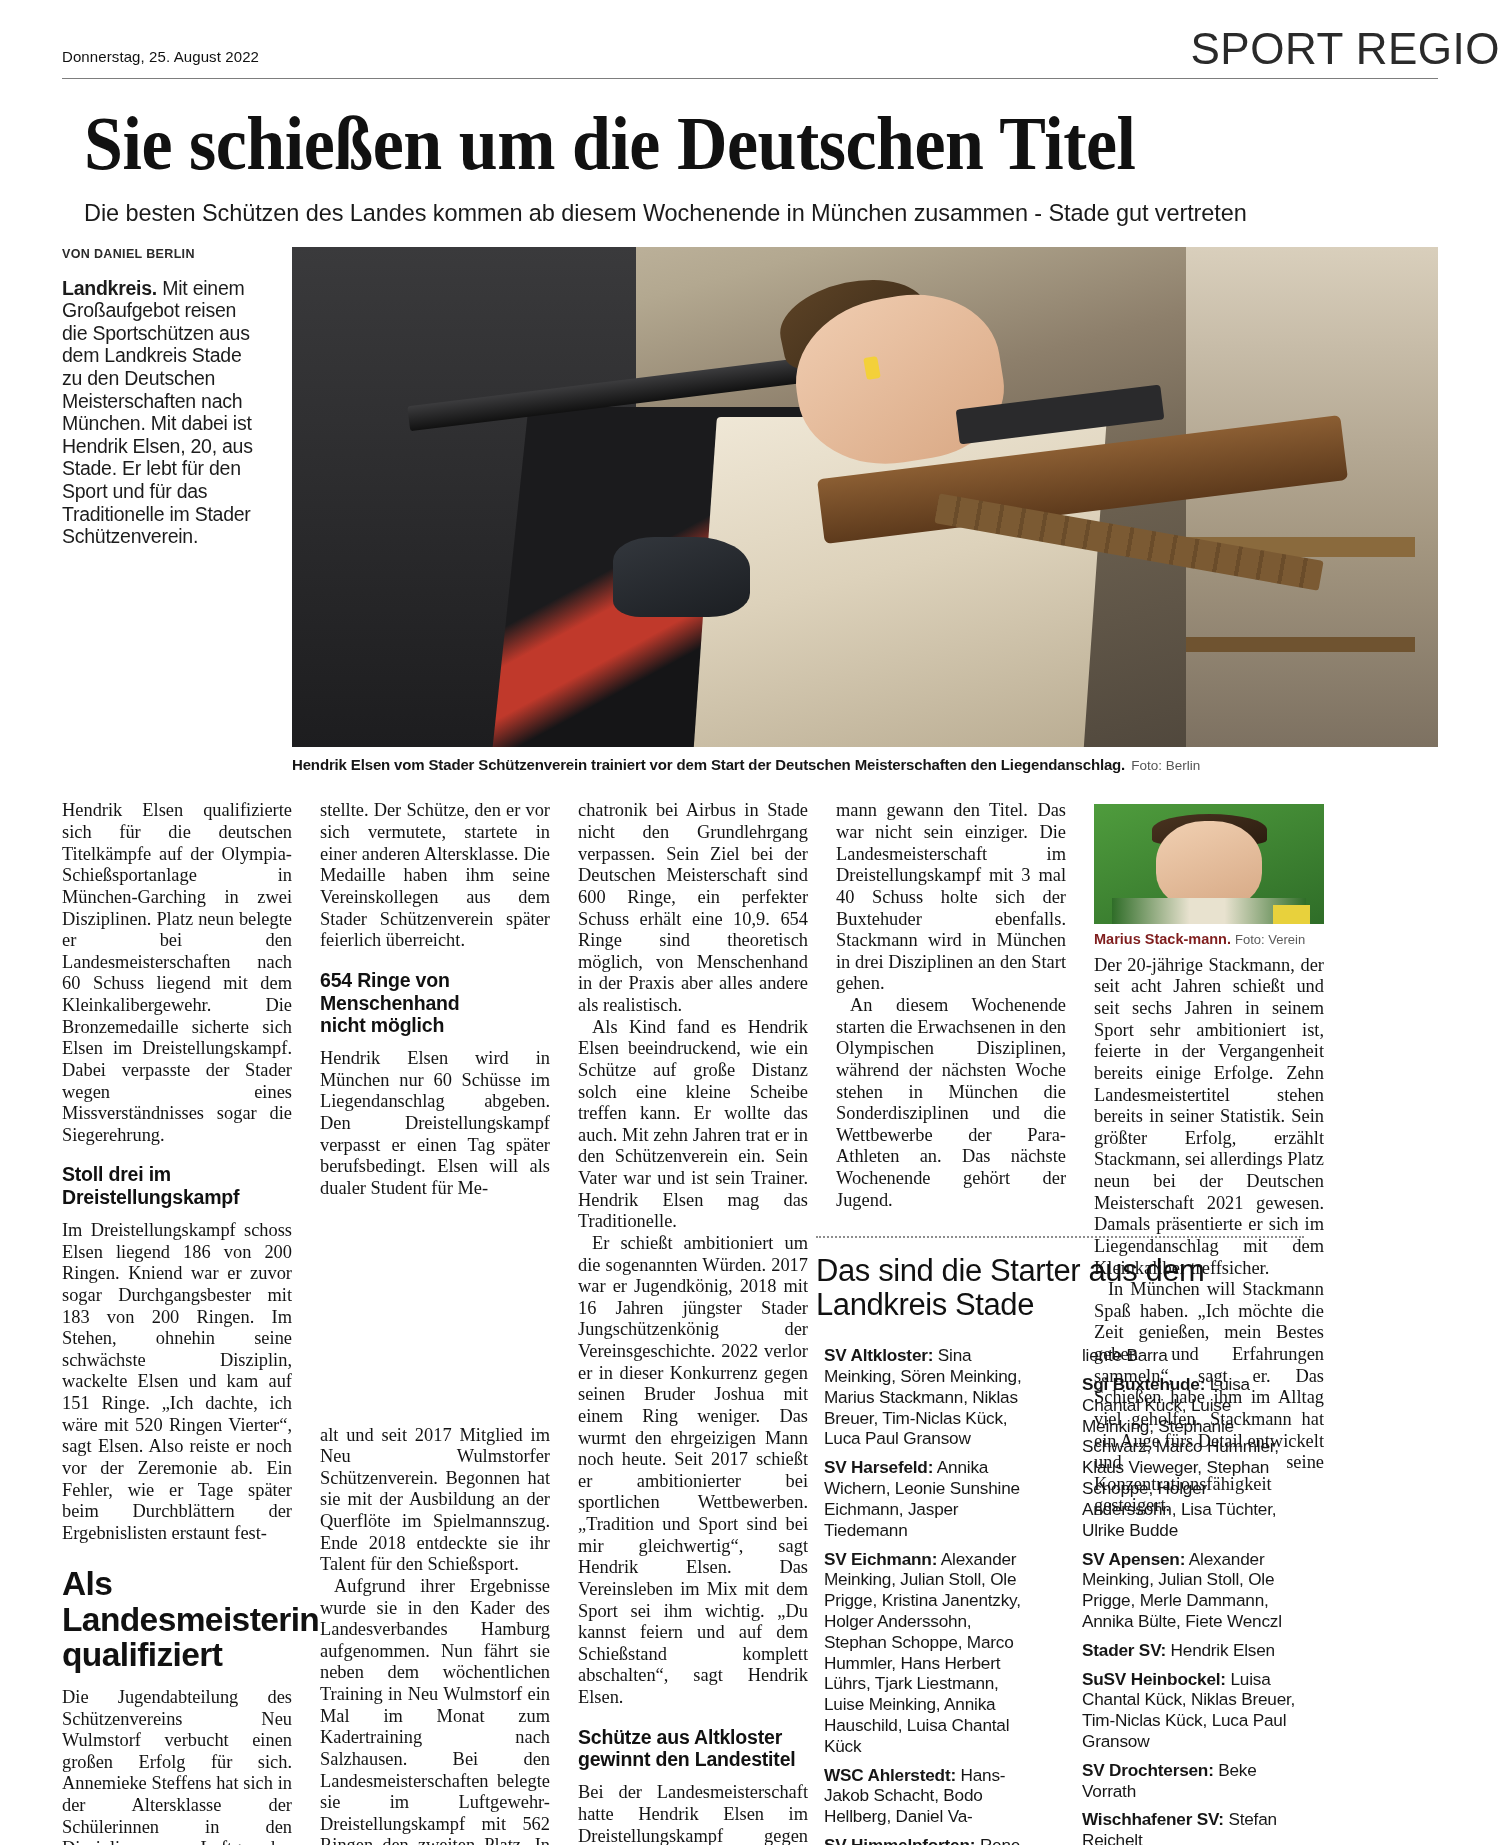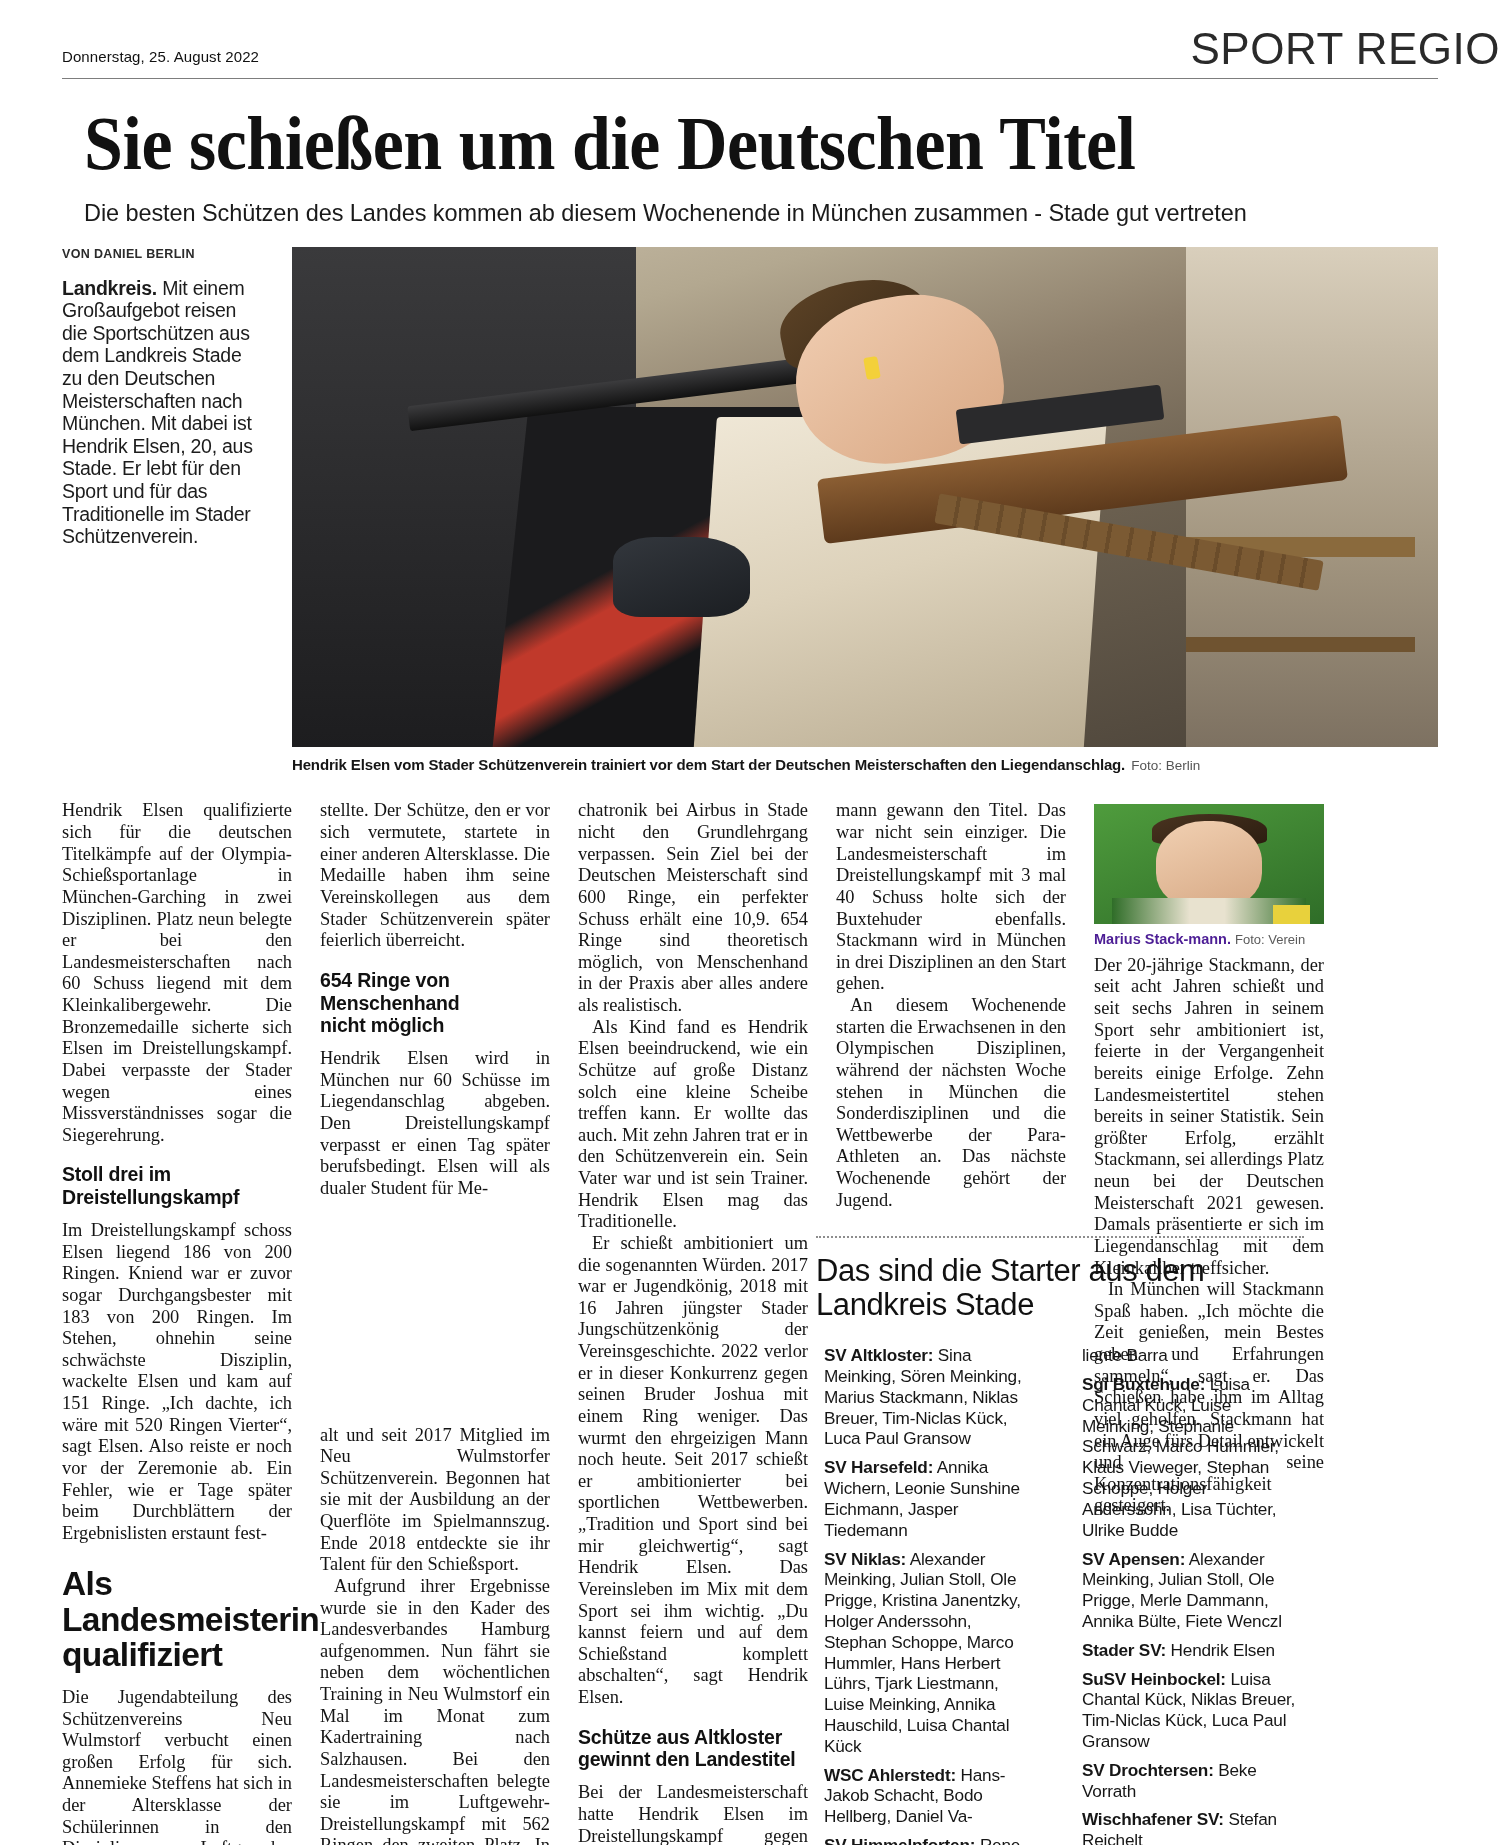--- a/index.html
+++ b/index.html
@@ -159,21 +159,21 @@
     background:linear-gradient(160deg,#4f9c3d,#2f6d28);}
   .portrait .pface{position:absolute;left:27%;top:14%;width:46%;height:74%;
     background:linear-gradient(160deg,#f1d0b2,#d6a884);border-radius:46% 46% 42% 42%;}
   .portrait .phair{position:absolute;left:25%;top:8%;width:50%;height:26%;
     background:linear-gradient(160deg,#4a3420,#2c1d10);border-radius:50% 50% 18% 18%;}
   .portrait .pshirt{position:absolute;left:8%;bottom:0;width:84%;height:22%;
     background:linear-gradient(90deg,#2f6d28,#e8e2cf 40%,#e8e2cf 58%,#2f6d28);}
   .portrait .pyellow{position:absolute;right:6%;bottom:0;width:16%;height:16%;
     background:#e8d13c;}
   .pcap{font-size:14.5px;line-height:1.2;margin-top:7px;}
-  .pcap b{font-weight:700;color:#4c1d95;text-align:right;}
+  .pcap b{font-weight:700;color:#7f1d1d;text-align:right;}
   .pcap span{color:#5a5a5a;font-size:13px;}
 
   
   .starterbox{grid-column:4 / span 2;margin-top:18px;}
   .dotrule{border-top:2.5px dotted #8d8d8d;margin:10px 0 0 0;}
   .starterbox h2{
     font-family:"Liberation Sans",sans-serif;
     font-size:31px;font-weight:400;line-height:1.1;
     margin:16px 0 15px 0;color:#111;letter-spacing:-0.4px;
   }
@@ -293,21 +293,21 @@
 
   </div>
 
   <div class="starterbox" style="position:absolute;left:816px;top:1208px;width:488px;">
     <div class="dotrule"></div>
     <h2>Das sind die Starter aus dem Landkreis Stade</h2>
     <div class="startercols">
       <div>
         <p><b>SV Altkloster:</b><span> Sina Meinking, Sören Meinking, Marius Stackmann, Niklas Breuer, Tim-Niclas Kück, Luca Paul Gransow</span></p>
         <p><b>SV Harsefeld:</b><span> Annika Wichern, Leonie Sunshine Eichmann, Jasper Tiedemann</span></p>
-        <p><b>SV Niklas:</b><span> Alexander Meinking, Julian Stoll, Ole Prigge, Kristina Janentzky, Holger Anderssohn, Stephan Schoppe, Marco Hummler, Hans Herbert Lührs, Tjark Liestmann, Luise Meinking, Annika Hauschild, Luisa Chantal Kück</span></p>
+        <p><b>SV Eichmann:</b><span> Alexander Meinking, Julian Stoll, Ole Prigge, Kristina Janentzky, Holger Anderssohn, Stephan Schoppe, Marco Hummler, Hans Herbert Lührs, Tjark Liestmann, Luise Meinking, Annika Hauschild, Luisa Chantal Kück</span></p>
         <p><b>WSC Ahlerstedt:</b><span> Hans-Jakob Schacht, Bodo Hellberg, Daniel Va-</span></p>
         <p><b>SV Himmelpforten:</b><span> Rene Kühlke, Stefan Reichelt, Ingo Döhring</span></p>
       </div>
       <div>
         <p><span>liente Barra</span></p>
         <p><b>Sgi Buxtehude:</b><span> Luisa Chantal Kück, Luise Meinking, Stephanie Schwarz, Marco Hummler, Klaus Vieweger, Stephan Schoppe, Holger Anderssohn, Lisa Tüchter, Ulrike Budde</span></p>
         <p><b>SV Apensen:</b><span> Alexander Meinking, Julian Stoll, Ole Prigge, Merle Dammann, Annika Bülte, Fiete Wenczl</span></p>
         <p><b>Stader SV:</b><span> Hendrik Elsen</span></p>
         <p><b>SuSV Heinbockel:</b><span> Luisa Chantal Kück, Niklas Breuer, Tim-Niclas Kück, Luca Paul Gransow</span></p>
         <p><b>SV Drochtersen:</b><span> Beke Vorrath</span></p>

